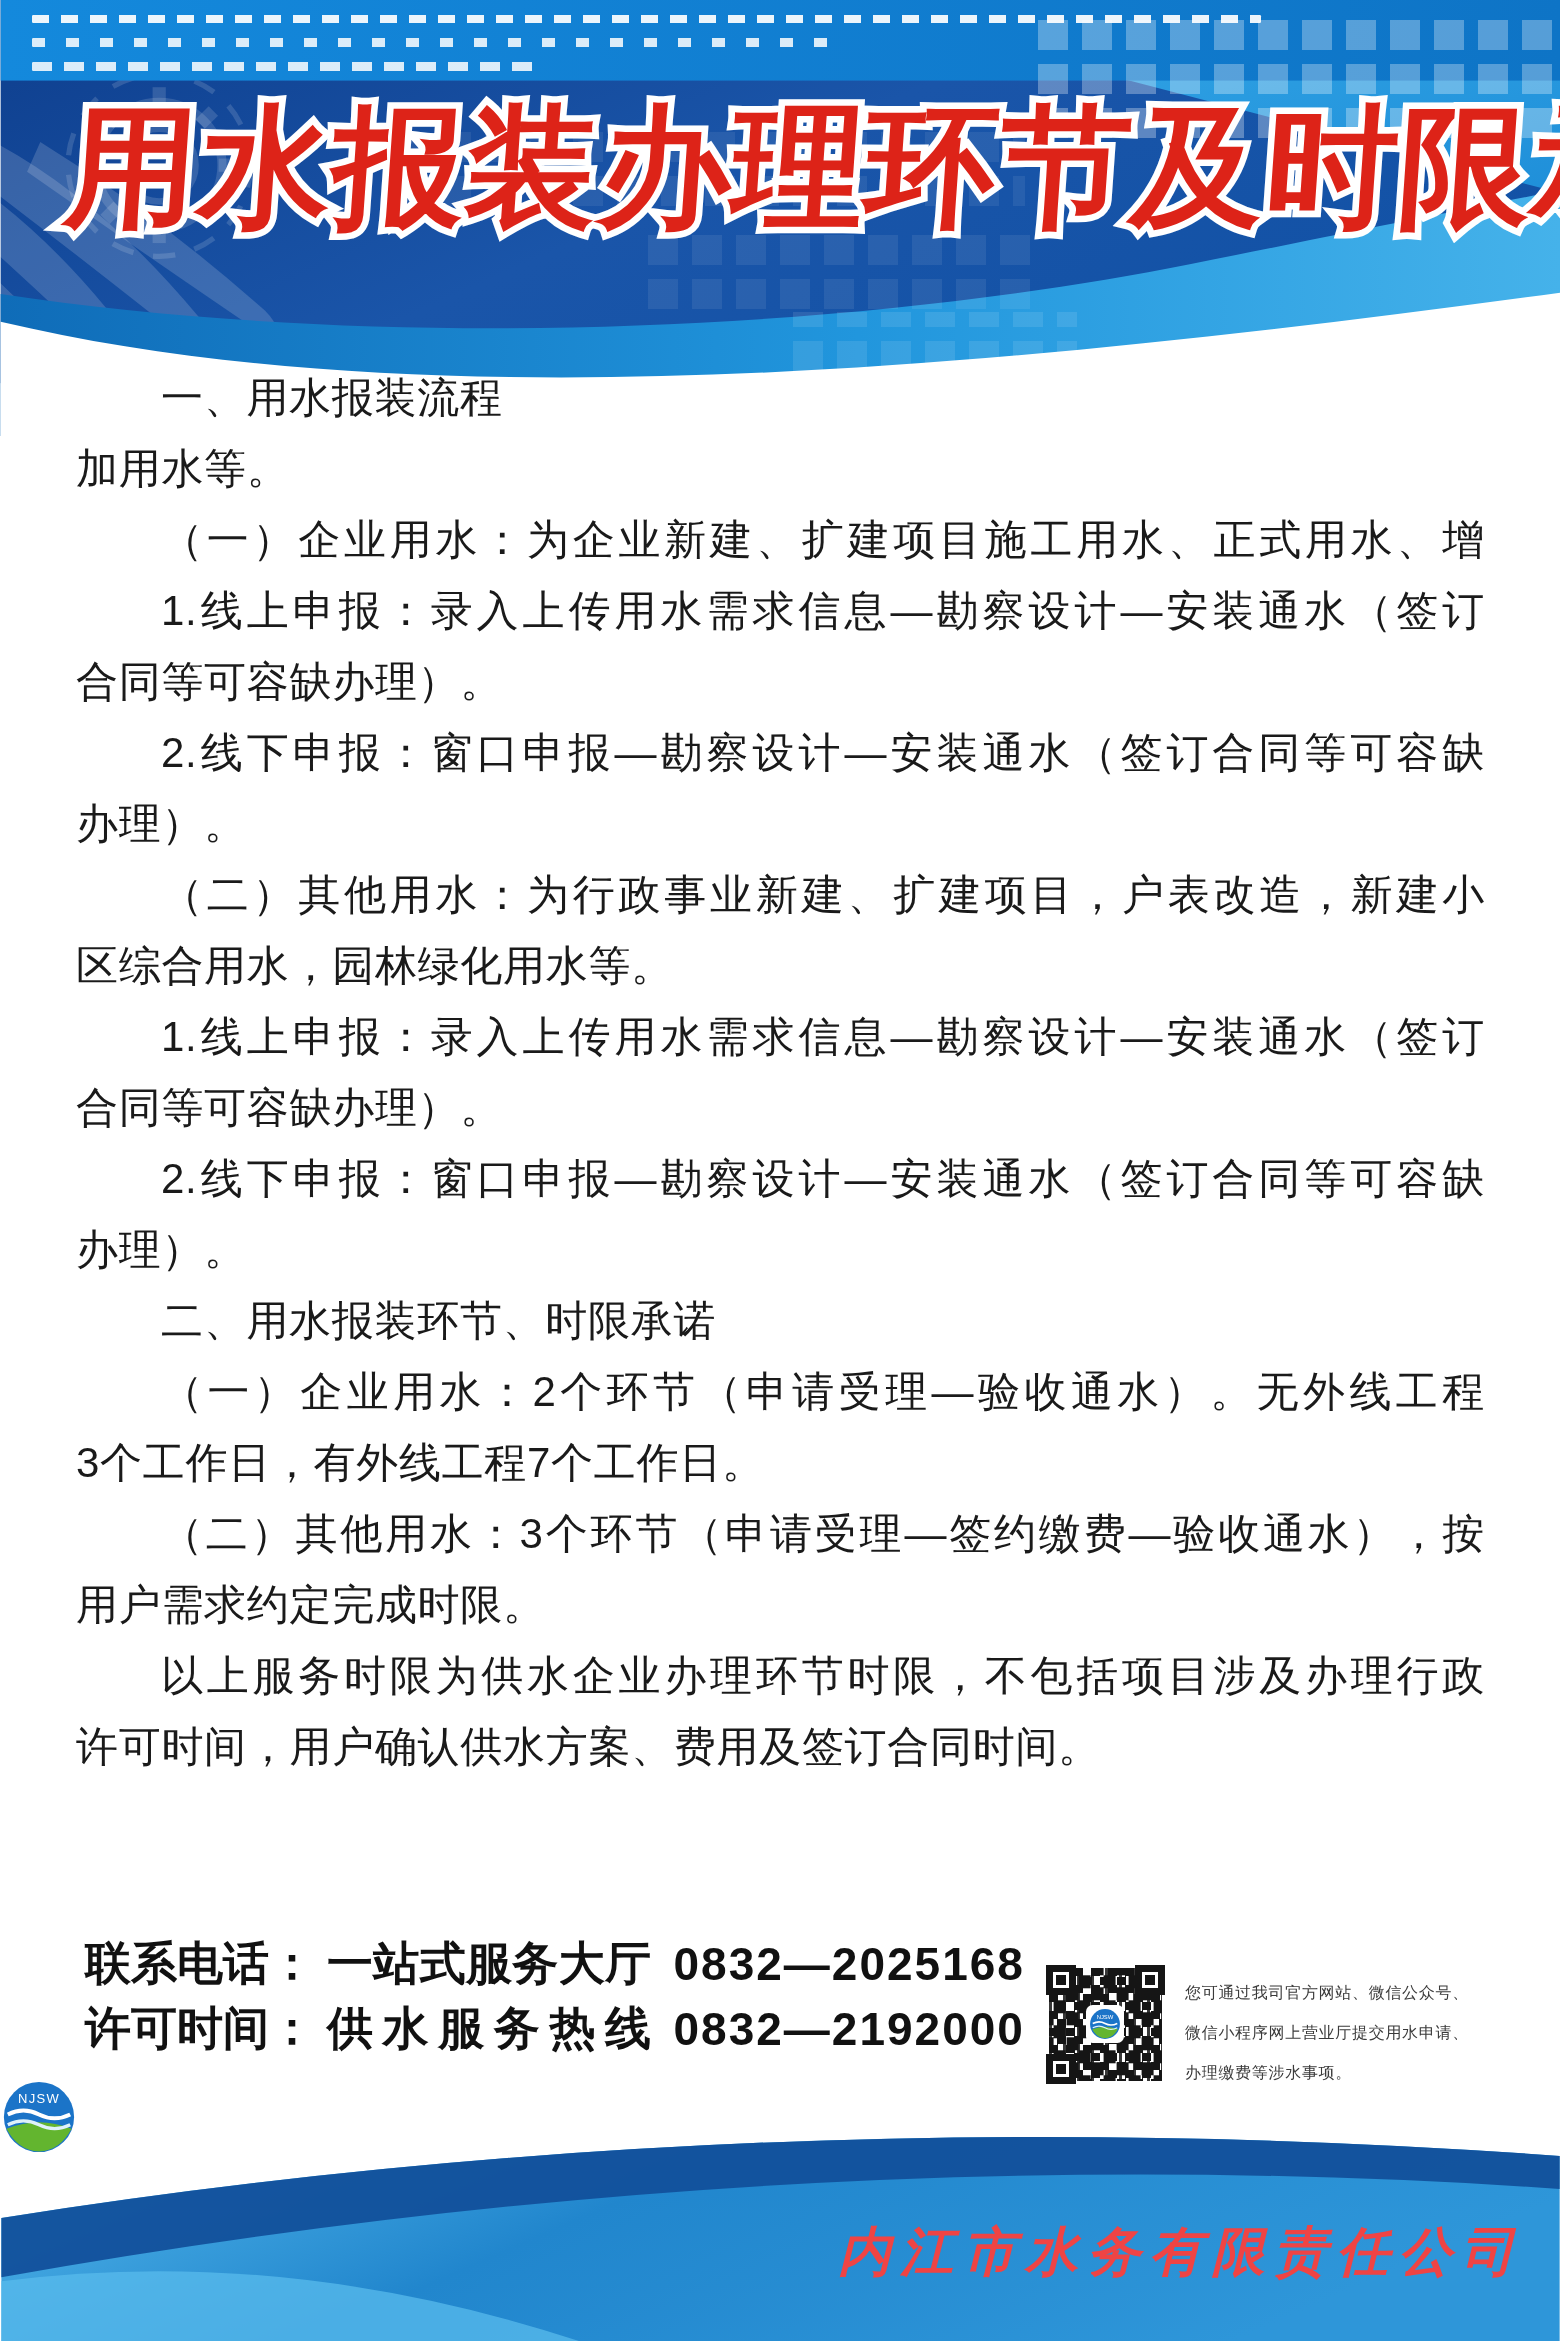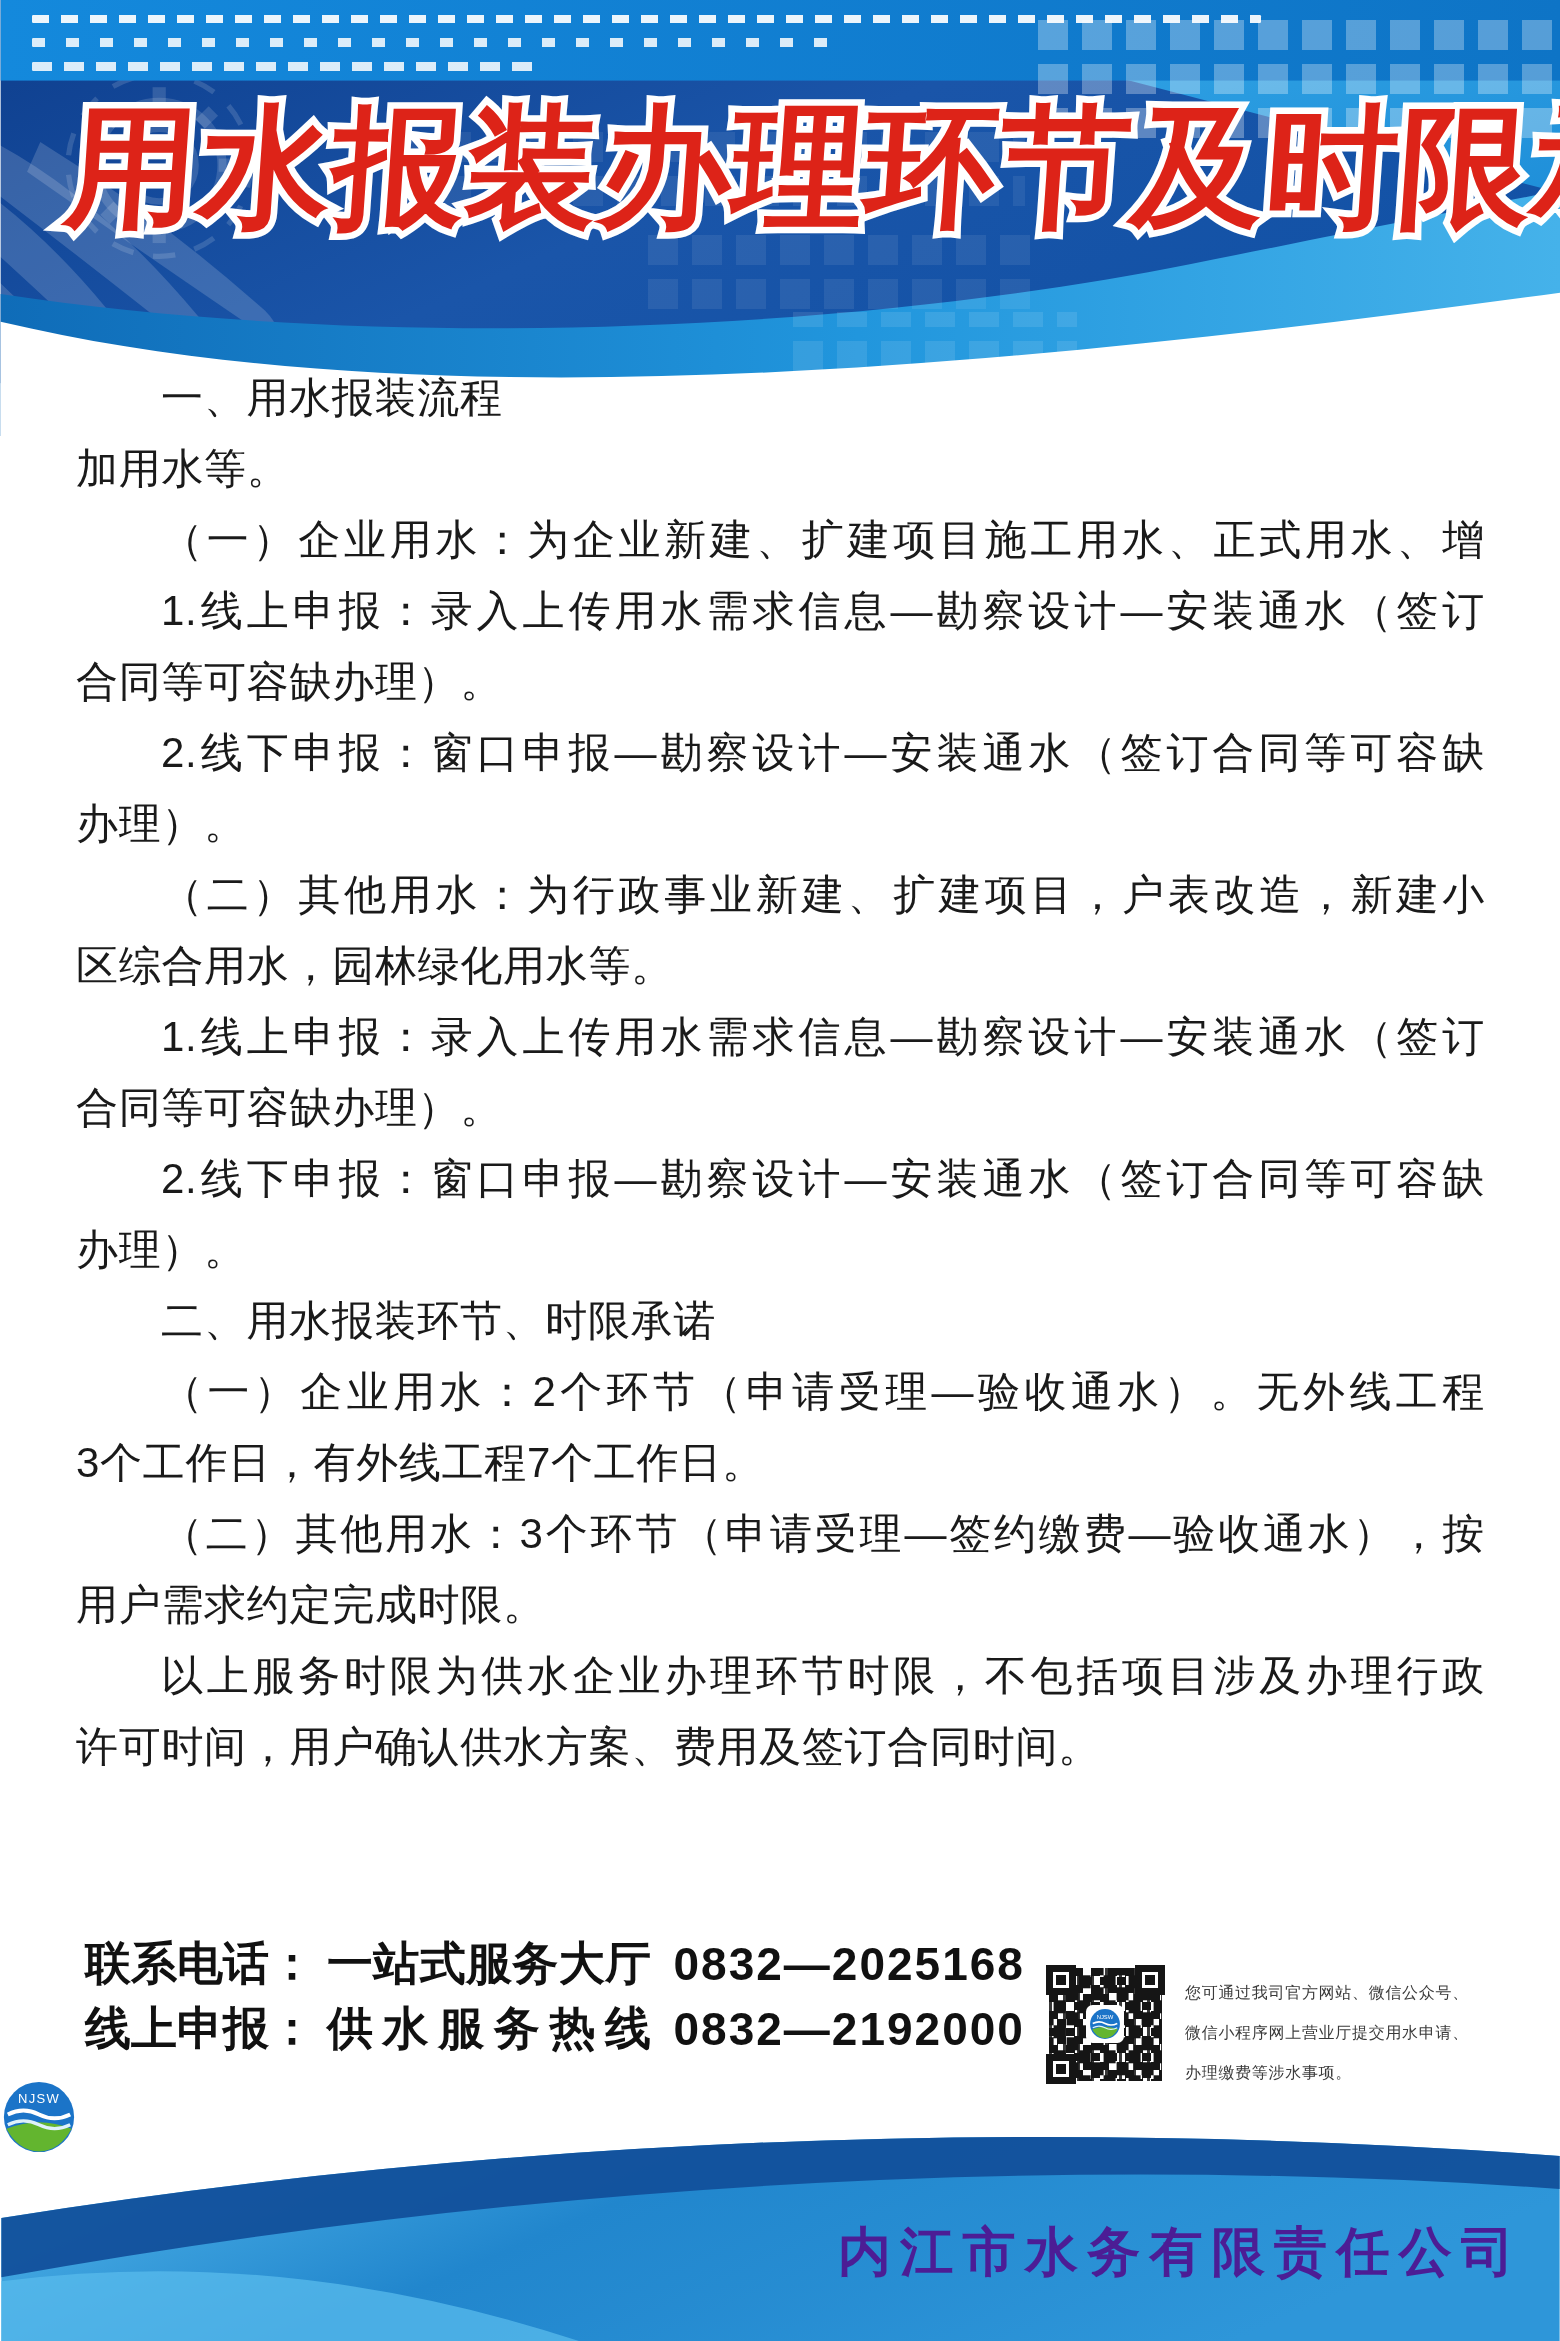--- a/index.html
+++ b/index.html
@@ -72,21 +72,21 @@
     display:flex;align-items:center;justify-content:center;}
   
   .qr-note{position:absolute;left:1185px;top:1973px;width:362px;
     font-size:16px;line-height:40px;color:var(--note_text,#3a3a3a);letter-spacing:0.7px;}
   
   .footer{position:absolute;left:0;top:2078px;width:1561px;height:264px;}
   .footer > svg{position:absolute;left:0;top:0;}
   .logo{position:absolute;left:746px;top:127px;width:78px;height:78px;}
   .company{
     position:absolute;left:838px;top:139px;width:661px;
-    font-size:53px;font-weight:700;color:#4c1d95;letter-spacing:9.3px;white-space:nowrap;
+    font-size:53px;font-weight:700;color:#ef4444;letter-spacing:9.3px;white-space:nowrap;font-style:italic;
   }
 </style>
 </head>
 <body>
 
 <div class="page">
 
   <div class="header">
     <svg width="1561" height="436" viewBox="0 0 2361 660">
       <defs>
@@ -181,21 +181,21 @@
       <div class="ln">许可时间，用户确认供水方案、费用及签订合同时间。</div>
     </div>
 
   <div class="contact" id="contact-lines">
       <div class="c-line">
         <span>联系电话：</span>
         <span class="c-place">一站式服务大厅</span>
         <span class="c-num">0832—2025168</span>
       </div>
       <div class="c-line">
-        <span>线上申报：</span>
+        <span>许可时间：</span>
         <span class="c-place">供水服务热线</span>
         <span class="c-num">0832—2192000</span>
       </div>
     </div>
 
   <div class="qr">
     <div class="qr-pattern"></div>
     <div class="finder tl"></div>
     <div class="finder tr"></div>
     <div class="finder bl"></div>

